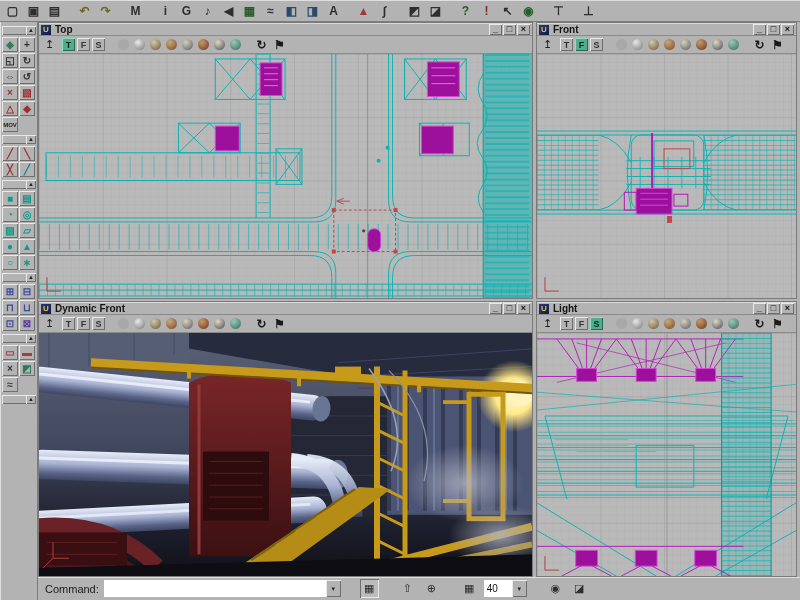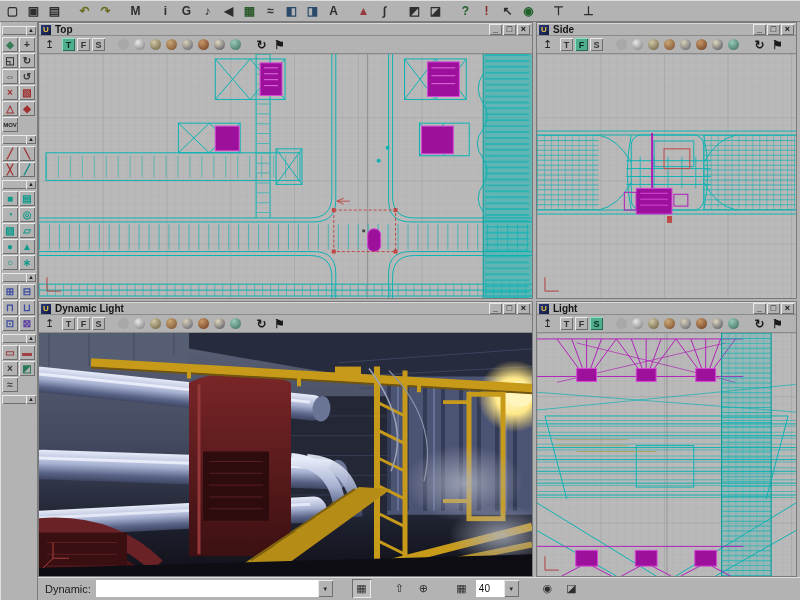--- a/index.html
+++ b/index.html
@@ -431,21 +431,21 @@
           <line x1="8" y1="240" x2="22" y2="240"></line>
           <line x1="8" y1="240" x2="8" y2="226"></line>
         </g>
     </svg>
   </div>
 </div>
 
 <div class="vp" id="vp-front">
   <div class="vp-title">
     <span class="ulogo">U</span>
-    <span class="vp-title-text">Side</span>
+    <span class="vp-title-text">Front</span>
     <span class="winbtns">
       <button class="wbtn">_</button>
       <button class="wbtn">□</button>
       <button class="wbtn">×</button>
     </span>
   </div>
   <div class="vp-toolbar">
     <button class="joy">↥</button>
     <span class="modes" style="margin-left:4px">
 
@@ -531,21 +531,21 @@
           <line x1="8" y1="240" x2="22" y2="240"></line>
           <line x1="8" y1="240" x2="8" y2="226"></line>
         </g>
     </svg>
   </div>
 </div>
 
 <div class="vp" id="vp-dyn">
   <div class="vp-title">
     <span class="ulogo">U</span>
-    <span class="vp-title-text">Dynamic Light</span>
+    <span class="vp-title-text">Dynamic Front</span>
     <span class="winbtns">
       <button class="wbtn">_</button>
       <button class="wbtn">□</button>
       <button class="wbtn">×</button>
     </span>
   </div>
   <div class="vp-toolbar">
     <button class="joy">↥</button>
     <span class="modes" style="margin-left:4px">
 
@@ -792,21 +792,21 @@
       </g>
       <g stroke="#b04040">
           <line x1="8" y1="240" x2="22" y2="240"></line>
           <line x1="8" y1="240" x2="8" y2="226"></line>
         </g>
     </svg>
   </div>
 </div>
 
 <div class="cmdbar">
-  <span class="cmd-label">Dynamic:</span>
+  <span class="cmd-label">Command:</span>
   <span class="combo">
     <input class="cmd-input" value="" style="">
     <button class="combo-btn">▼</button>
   </span>
   <button class="cbtn pressed sp">▦</button>
   <button class="cbtn sp">⇧</button>
   <button class="cbtn">⊕</button>
   <button class="cbtn sp">▦</button>
   <span class="combo">
     <span class="gsize">40</span>

